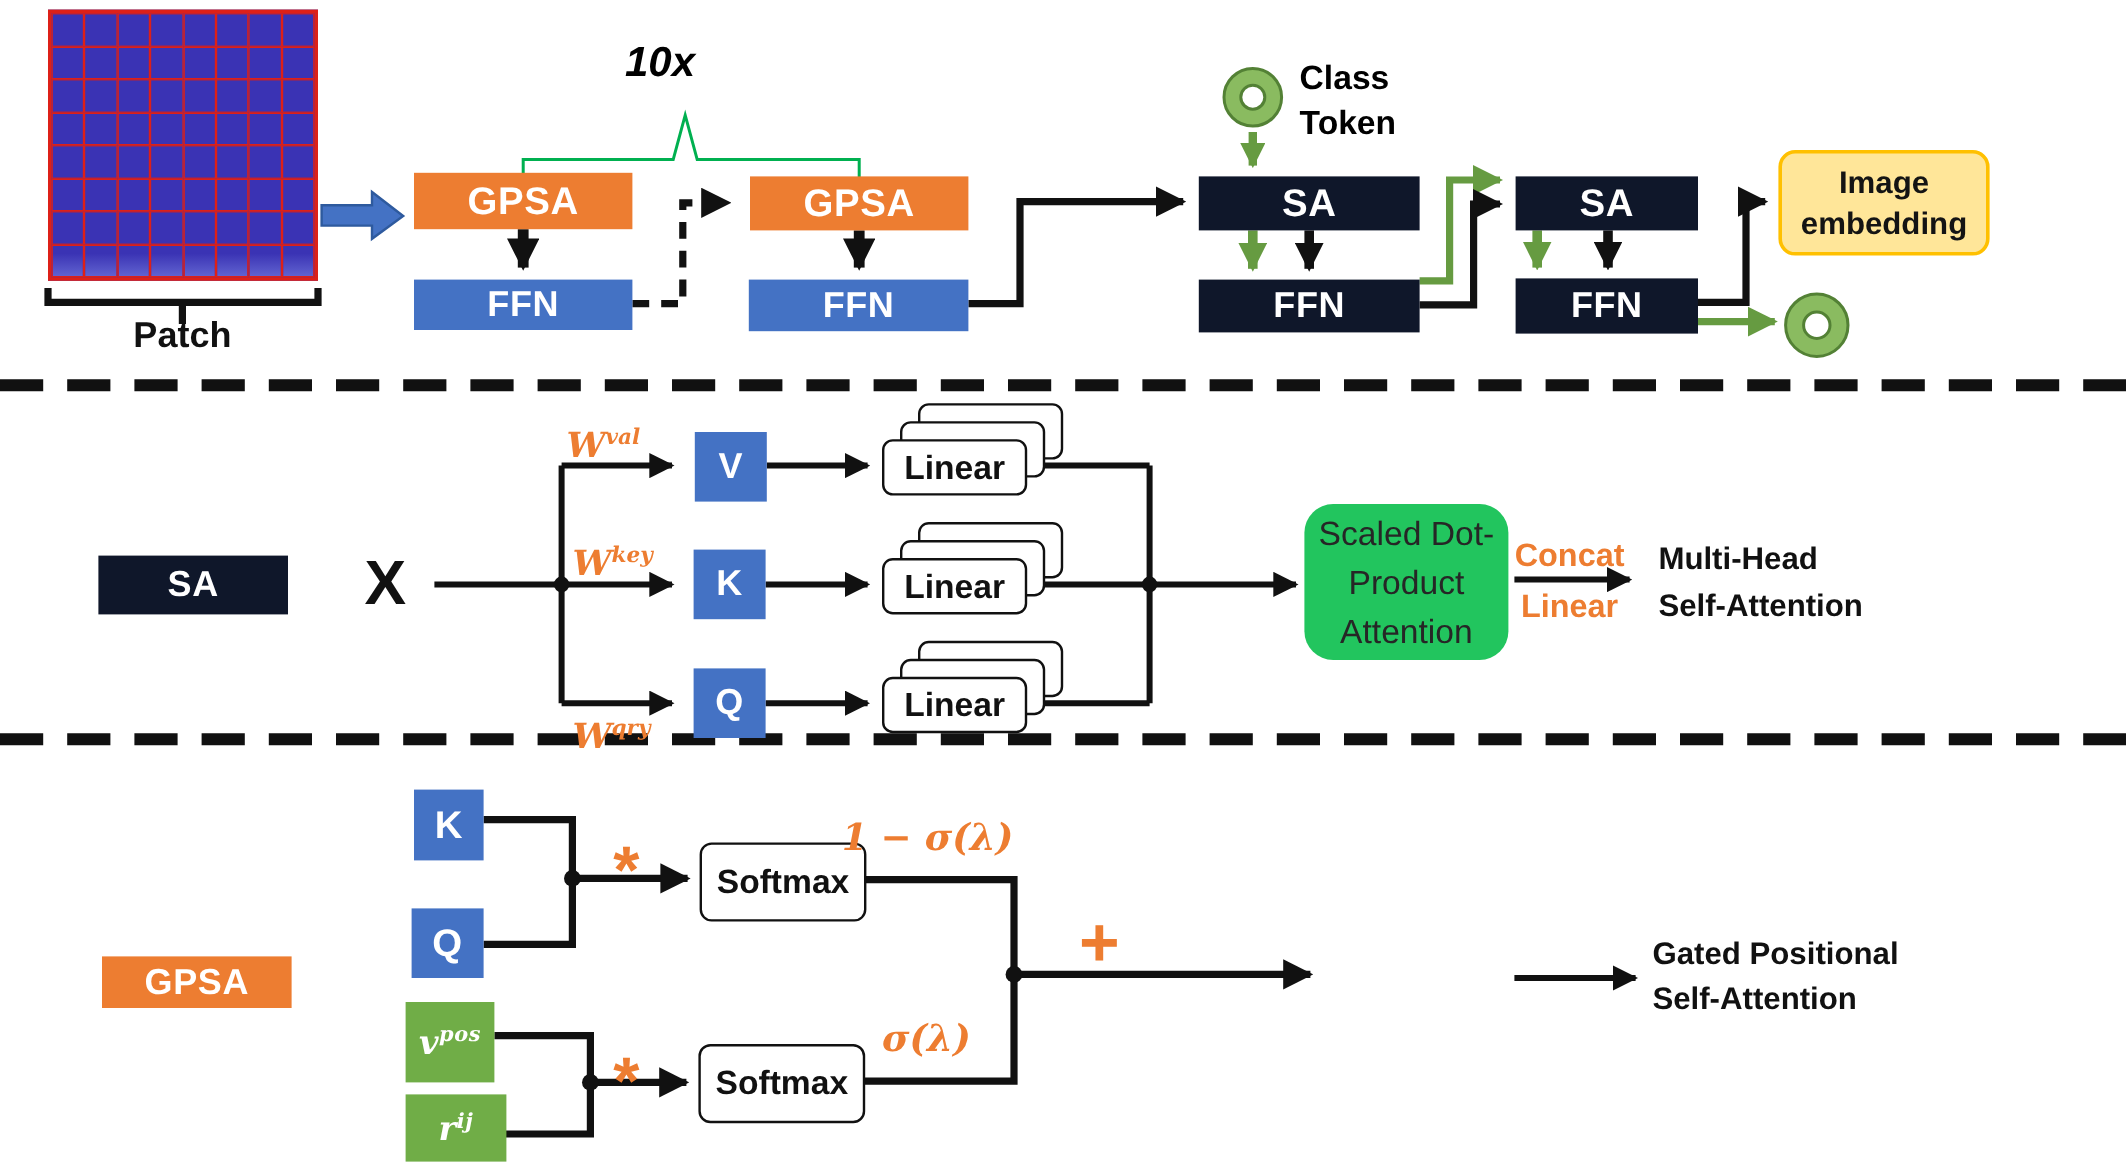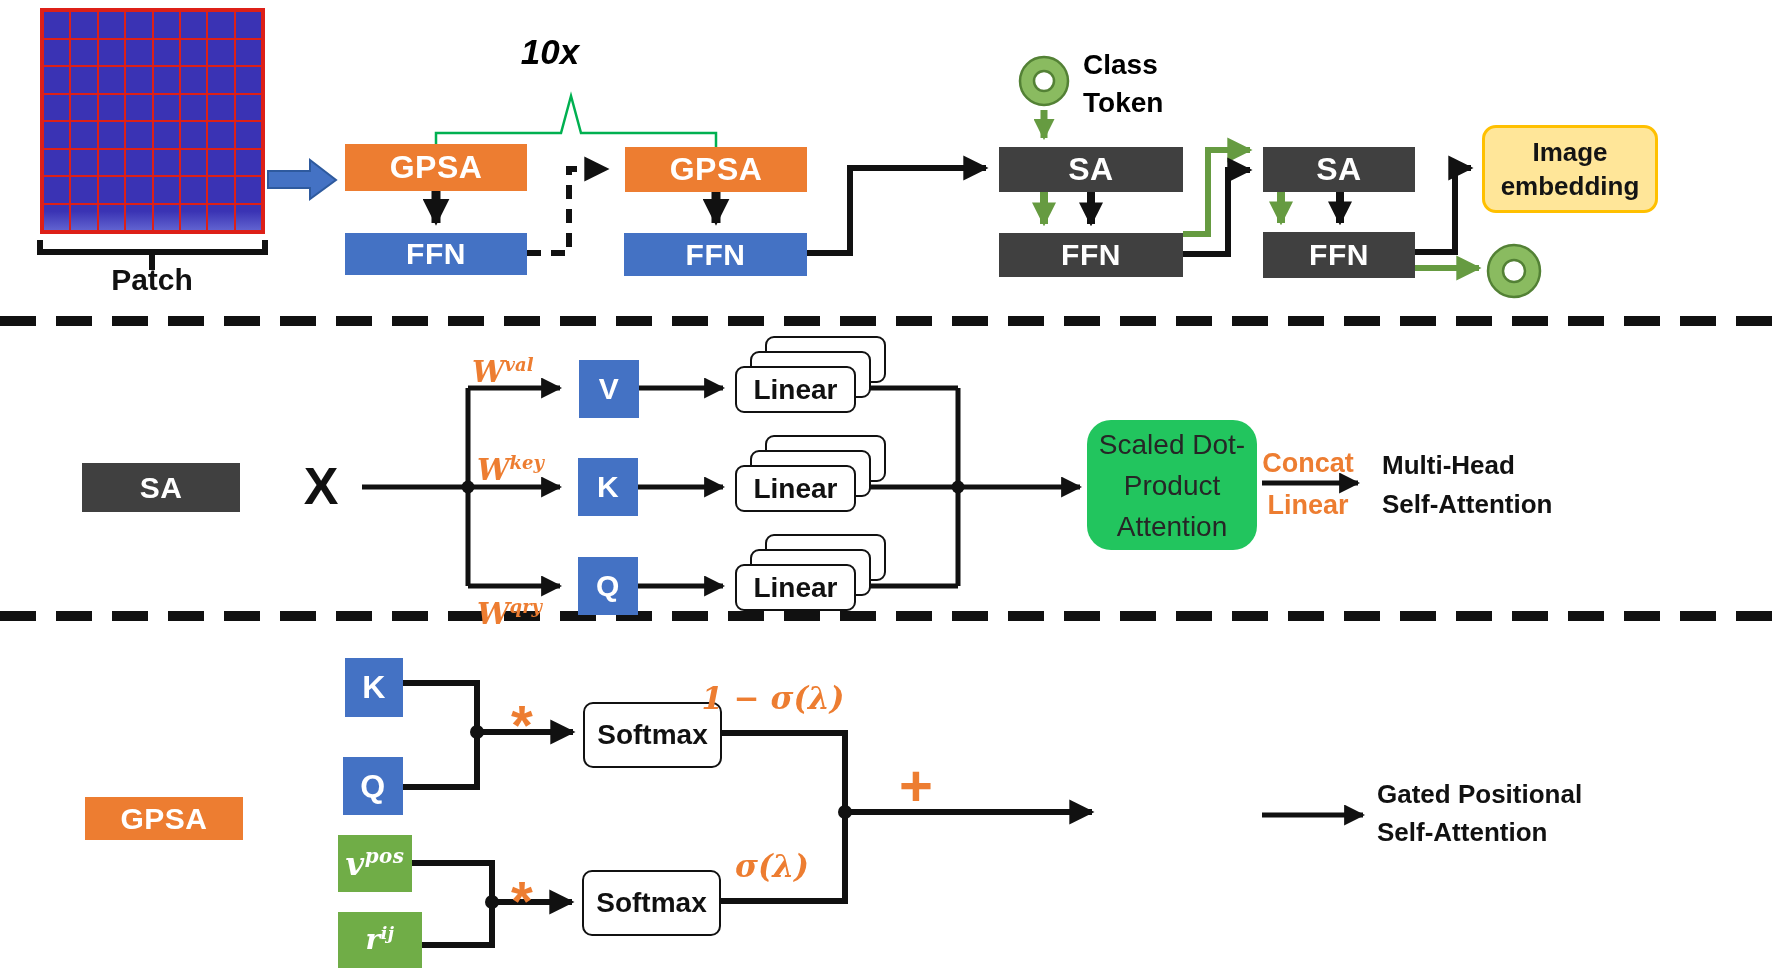--- a/index.html
+++ b/index.html
@@ -3,21 +3,21 @@
 <meta charset="utf-8">
 <style>
   html,body{margin:0;padding:0;background:#fff;}
   #stage{position:relative;width:1772px;height:978px;background:#fff;overflow:hidden;
          font-family:"Liberation Sans",sans-serif;}
   #wires{position:absolute;left:0;top:0;width:1772px;height:978px;}
   .box{position:absolute;display:flex;align-items:center;justify-content:center;
        color:#fff;font-weight:700;letter-spacing:.5px;}
   .orange{background:#ED7D31;}
   .blue{background:#4472C4;}
-  .red{background:#404040;}
+  .red{background:#0f172a;}
   .green{background:#70AD47;}
   .lbl{position:absolute;color:#111;}
   .b{font-weight:700;}
   .greenTxt{color:#000000;}
   .orangeTxt{color:#ED7D31;}
   .math{font-family:"DejaVu Serif",serif;font-style:italic;font-weight:700;color:#ED7D31;}
   .math sup{font-size:.62em;}
   .whiteMath{font-family:"DejaVu Serif",serif;font-style:italic;font-weight:700;color:#fff;}
   .whiteMath sup{font-size:.62em;}
   .roundBox{position:absolute;background:#fff;border:2.5px solid #111;border-radius:10px;
@@ -230,21 +230,21 @@
 
   <div class="lbl b orangeTxt" style="left:1258px;top:448px;width:100px;text-align:center;font-size:27px;">Concat</div>
   <div class="lbl b orangeTxt" style="left:1258px;top:490px;width:100px;text-align:center;font-size:27px;">Linear</div>
   <div class="lbl b" style="left:1382px;top:446px;width:195px;font-size:26px;line-height:39px;">Multi-Head Self-Attention</div>
 
   <div class="box orange" style="left:85px;top:797px;width:158px;height:43px;font-size:30px;">GPSA</div>
 
   <div class="box blue" style="left:345px;top:658px;width:58px;height:59px;font-size:32px;">K</div>
   <div class="box blue" style="left:343px;top:757px;width:60px;height:58px;font-size:32px;">Q</div>
 
-  <div class="box green whiteMath" style="left:338px;top:835px;width:74px;height:57px;font-size:32px;">
+  <div class="box green whiteMath" style="left:338px;top:835px;width:74px;height:67px;font-size:28px;">
     <span><span>v</span><sup>pos</sup></span>
     </div>
   <div class="box green whiteMath" style="left:338px;top:912px;width:84px;height:56px;font-size:28px;">
     <span><span>r</span><sup>ij</sup></span>
     </div>
 
   <div class="lbl b orangeTxt" style="left:500px;top:692px;width:44px;text-align:center;font-size:56px;">*</div>
   <div class="lbl b orangeTxt" style="left:500px;top:868px;width:44px;text-align:center;font-size:56px;">*</div>
 
   <div class="roundBox" style="left:583px;top:702px;width:135px;height:62px;font-size:28px;">Softmax</div>

